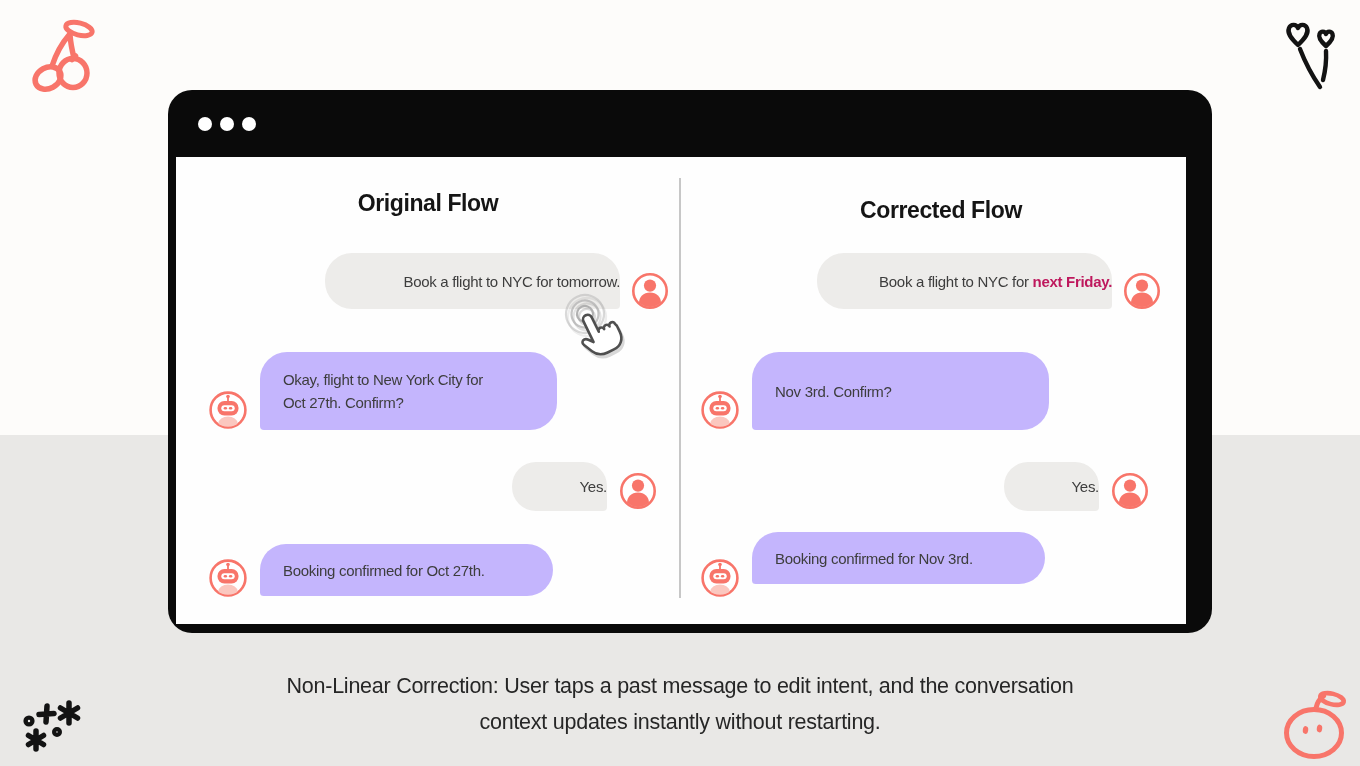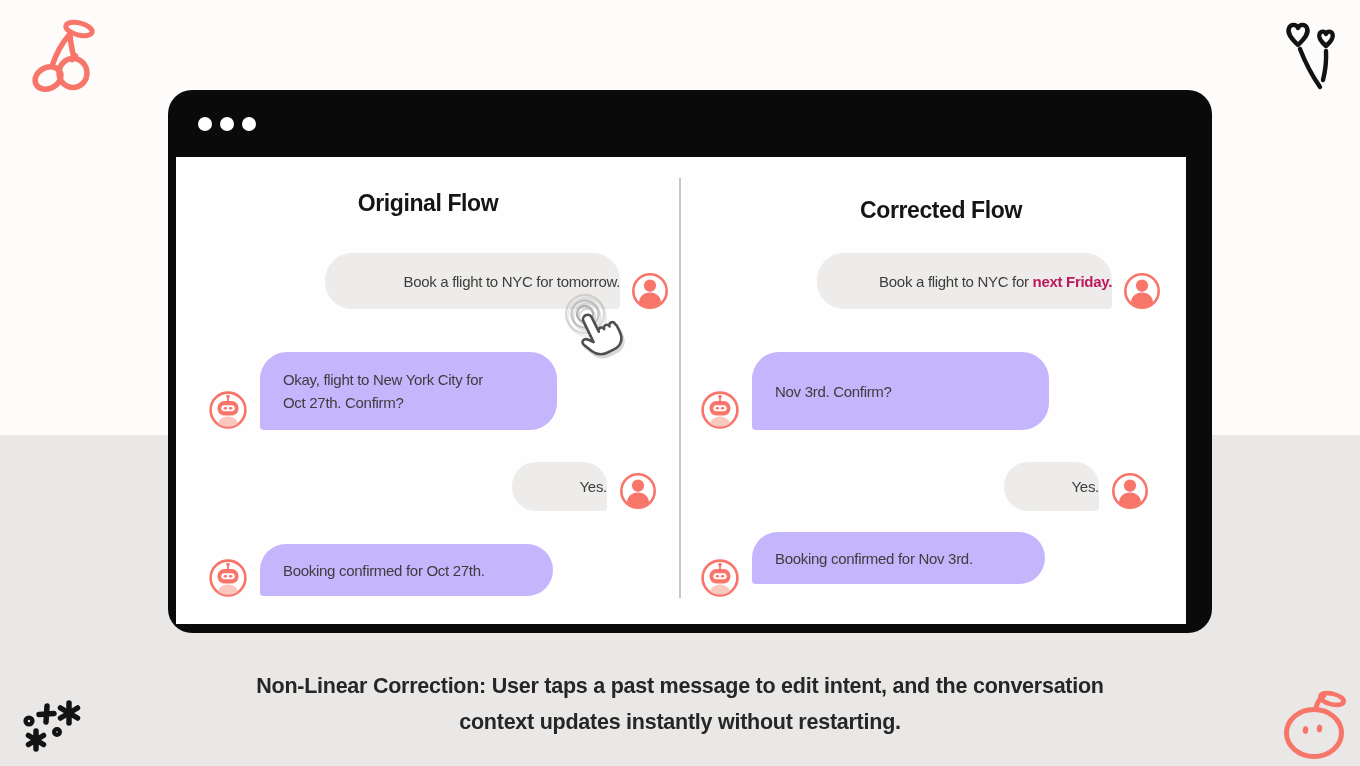--- a/index.html
+++ b/index.html
@@ -29,21 +29,21 @@
   .user-b{background:#EDECEA;border-radius:27px 27px 4px 27px;align-items:flex-end;}
   .bot-b{background:#c4b5fd;border-radius:27px 27px 27px 4px;align-items:flex-start;
          padding-left:23px;}
   .two-line{line-height:23px;}
   .bold{font-weight:700;color:#be185d;}
 
   .avatar{position:absolute;}
   .cursor{position:absolute;z-index:6;filter:drop-shadow(2px 3px 0 rgba(0,0,0,0.15));}
 
   .caption{position:absolute;left:0;top:668px;width:1360px;text-align:center;
-           font-size:21.5px;font-weight:700;letter-spacing:-0.25px;line-height:36px;color:#262626;}
+           font-size:21.5px;font-weight:400;letter-spacing:-0.25px;line-height:36px;color:#262626;}
 
   .doodle{position:absolute;}
 </style>
 </head>
 <body>
 
 <svg width="0" height="0" style="position:absolute" aria-hidden="true">
   <defs>
     <clipPath id="uclip">
         <circle cx="19" cy="19" r="16"></circle>

